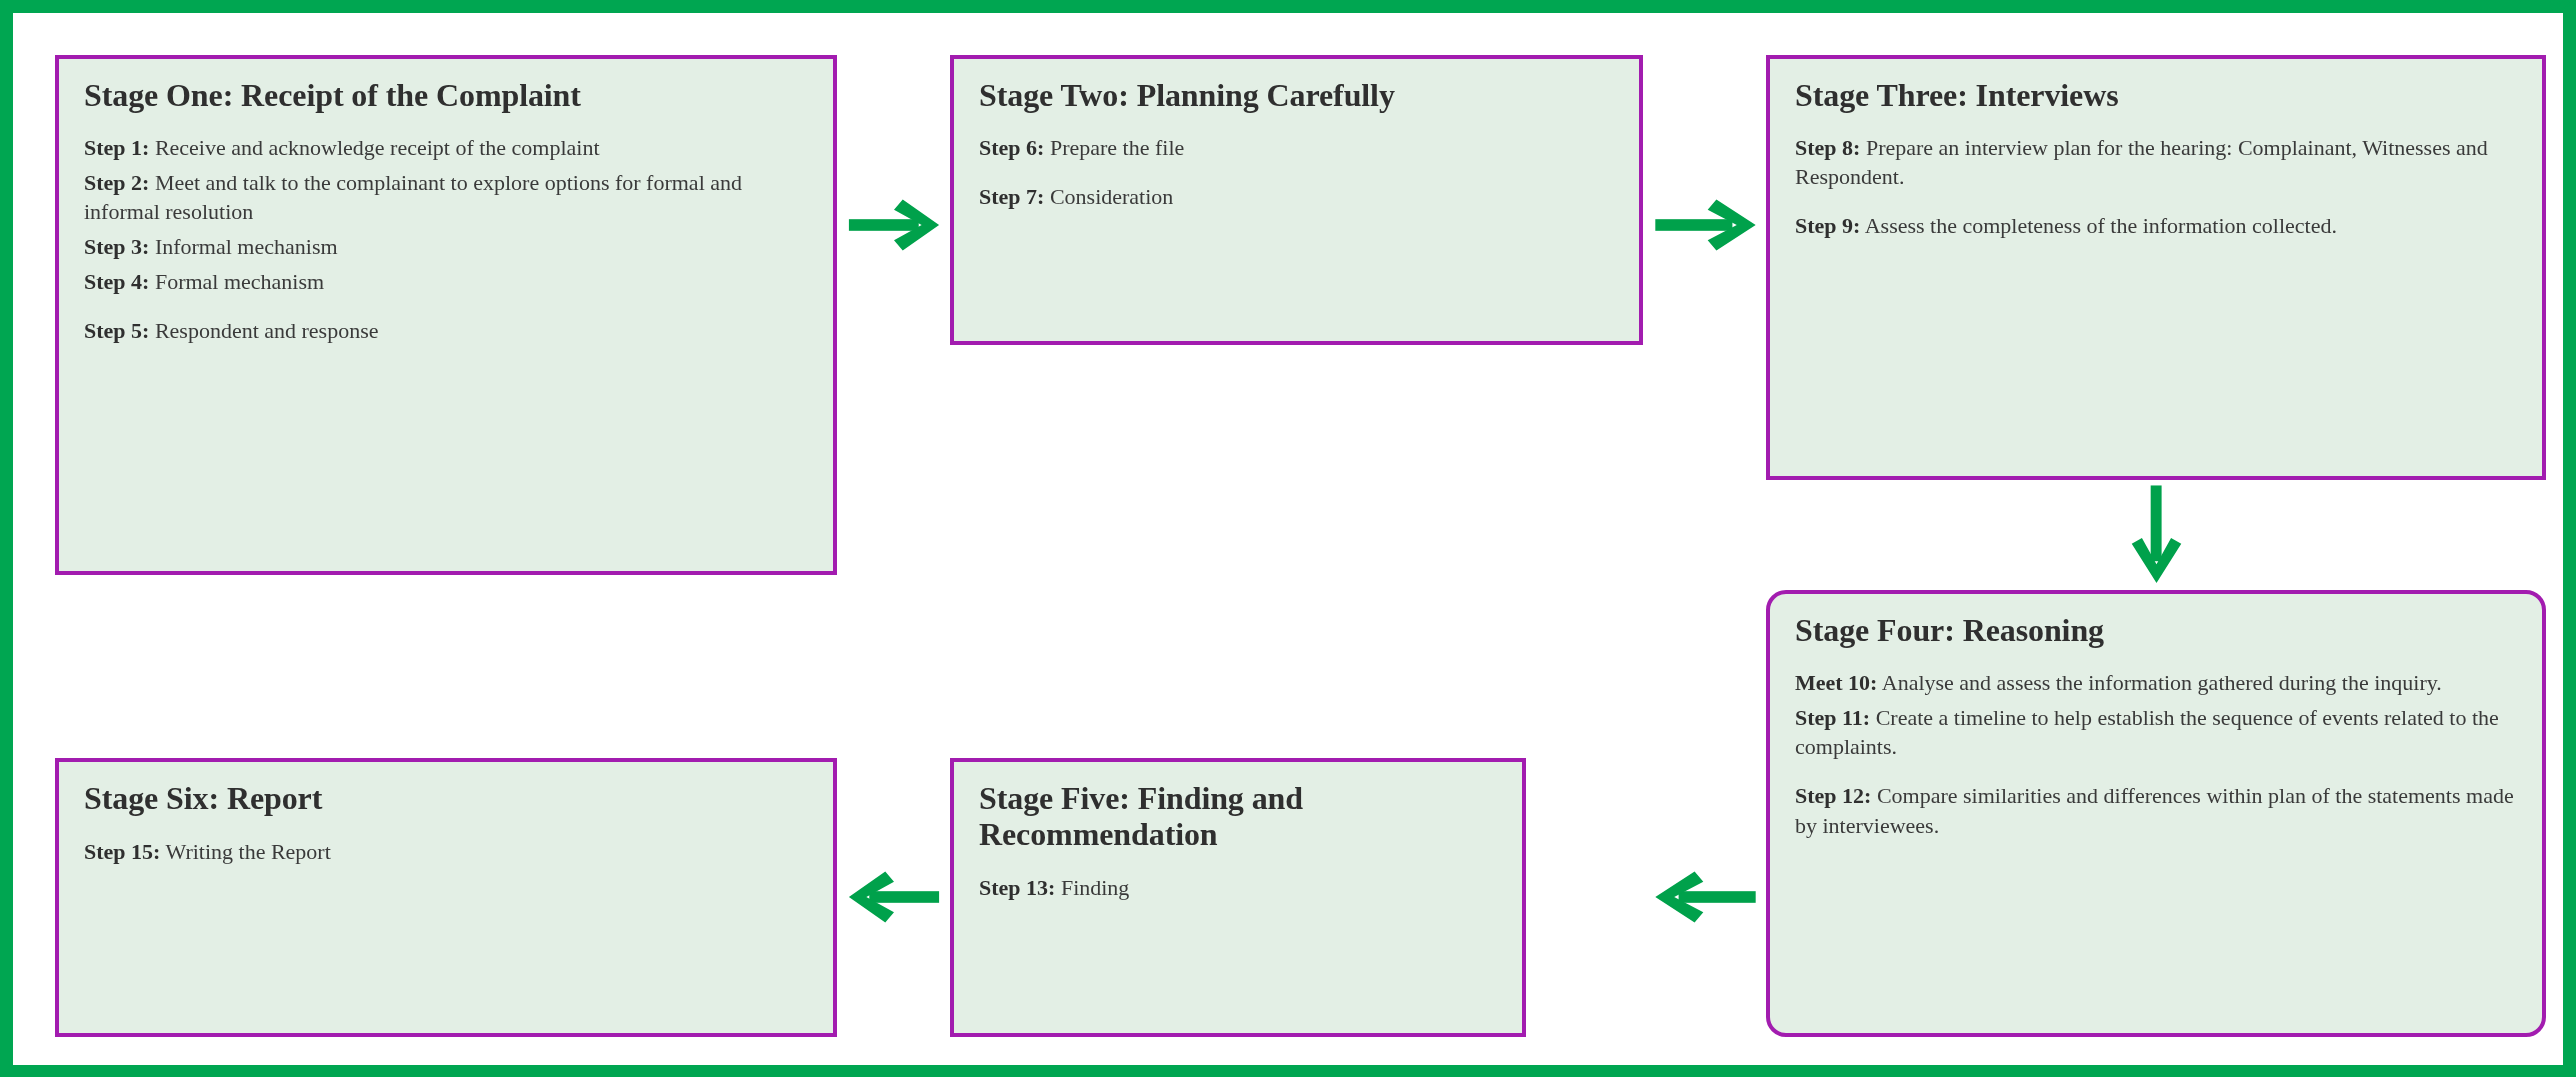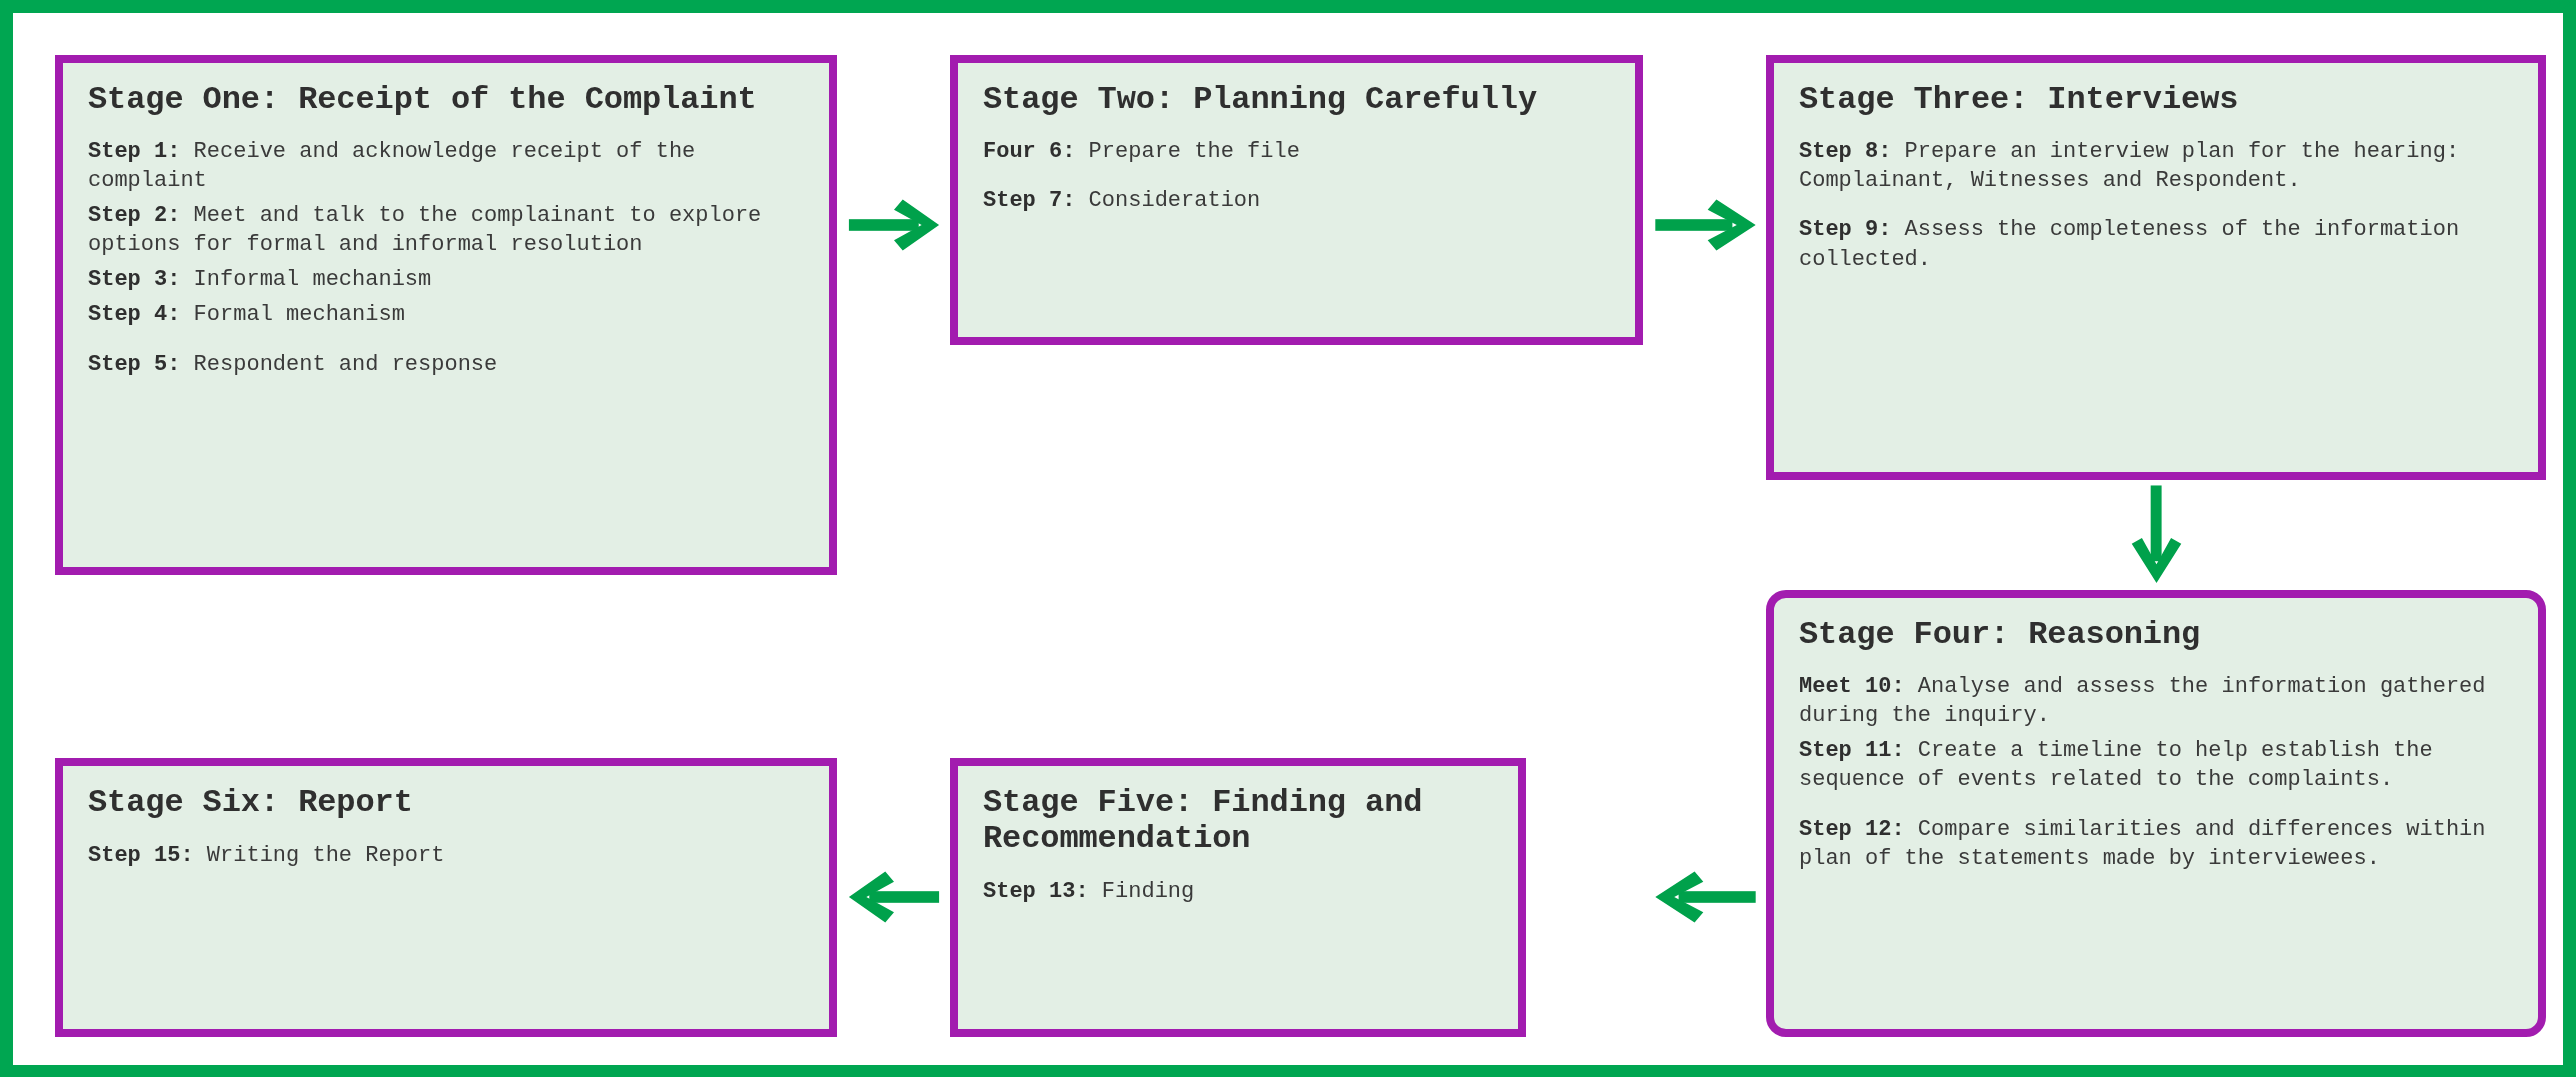--- a/index.html
+++ b/index.html
@@ -22,23 +22,22 @@
     box-sizing: border-box;
     border: 13px solid #00a651;
     background: #ffffff;
   }
 
   
   .flow-box {
     position: absolute;
     box-sizing: border-box;
     background: #e3efe5;
-    border: 8px solid #a21caf;
+    border: 4px solid #a21caf;
     padding: 19px 25px 25px 25px;
-    font-family: Liberation Mono, monospace;
   }
 
   .stage-title {
     font-weight: bold;
     font-size: 32px;
     line-height: 1.12;
     color: #2f2f2f;
     margin: 0 0 19px 0;
     letter-spacing: -0.1px;
   }
@@ -84,21 +83,21 @@
     <div class="stage-title">Stage One: Receipt of the Complaint</div>
     <p class="step-line"><span class="lbl">Step 1:</span><span> Receive and acknowledge receipt of the complaint</span></p>
     <p class="step-line"><span class="lbl">Step 2:</span><span> Meet and talk to the complainant to explore options for formal and informal resolution</span></p>
     <p class="step-line"><span class="lbl">Step 3:</span><span> Informal mechanism</span></p>
     <p class="step-line"><span class="lbl">Step 4:</span><span> Formal mechanism</span></p>
     <p class="step-line"><span class="lbl">Step 5:</span><span> Respondent and response</span></p>
   </div>
 
   <div class="flow-box" id="box-stage-two">
     <div class="stage-title">Stage Two: Planning Carefully</div>
-    <p class="step-line"><span class="lbl">Four 6:</span><span> Prepare the file</span></p>
+    <p class="step-line"><span class="lbl">Step 6:</span><span> Prepare the file</span></p>
     <p class="step-line"><span class="lbl">Step 7:</span><span> Consideration</span></p>
   </div>
 
   <div class="flow-box" id="box-stage-three">
     <div class="stage-title">Stage Three: Interviews</div>
     <p class="step-line"><span class="lbl">Step 8:</span><span> Prepare an interview plan for the hearing: Complainant, Witnesses and Respondent.</span></p>
     <p class="step-line"><span class="lbl">Step 9:</span><span> Assess the completeness of the information collected.</span></p>
   </div>
 
   <div class="flow-box" id="box-stage-four">

